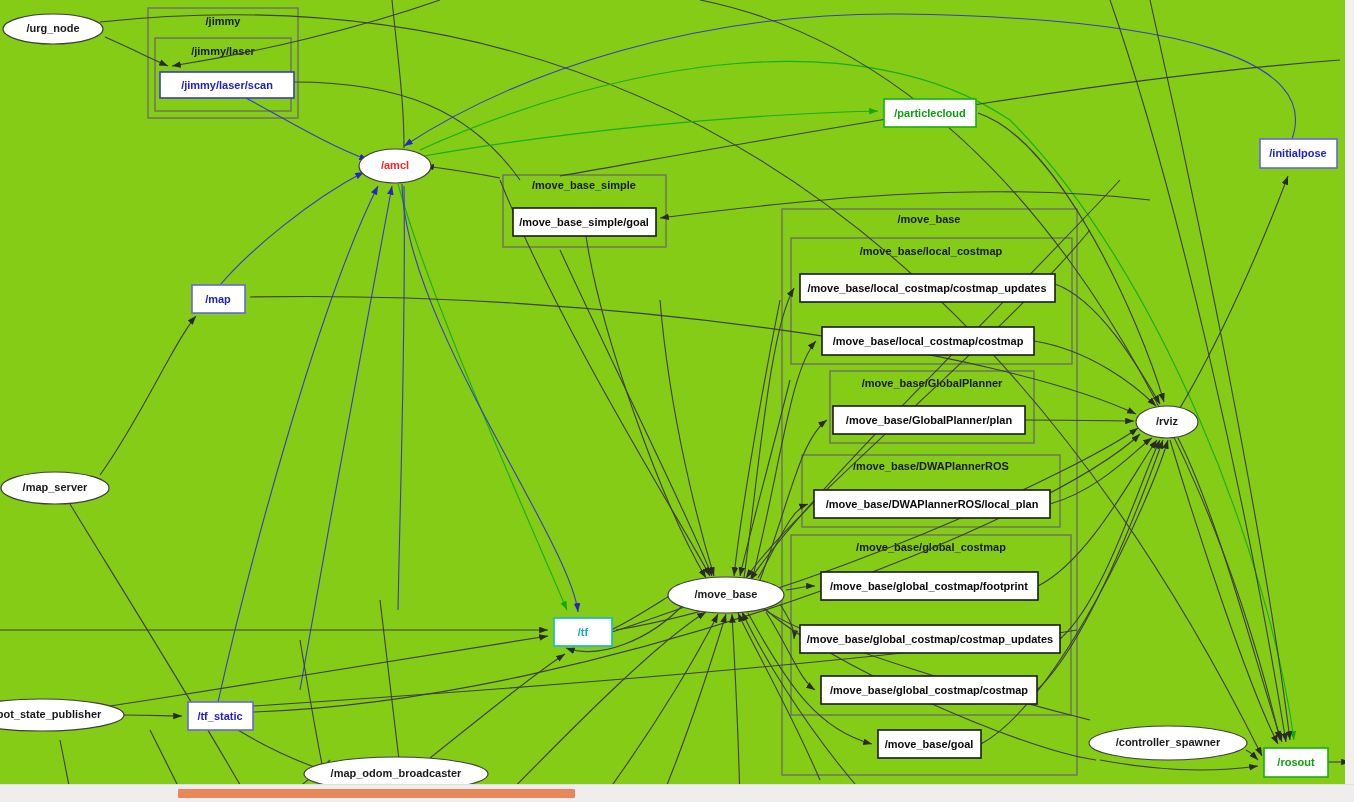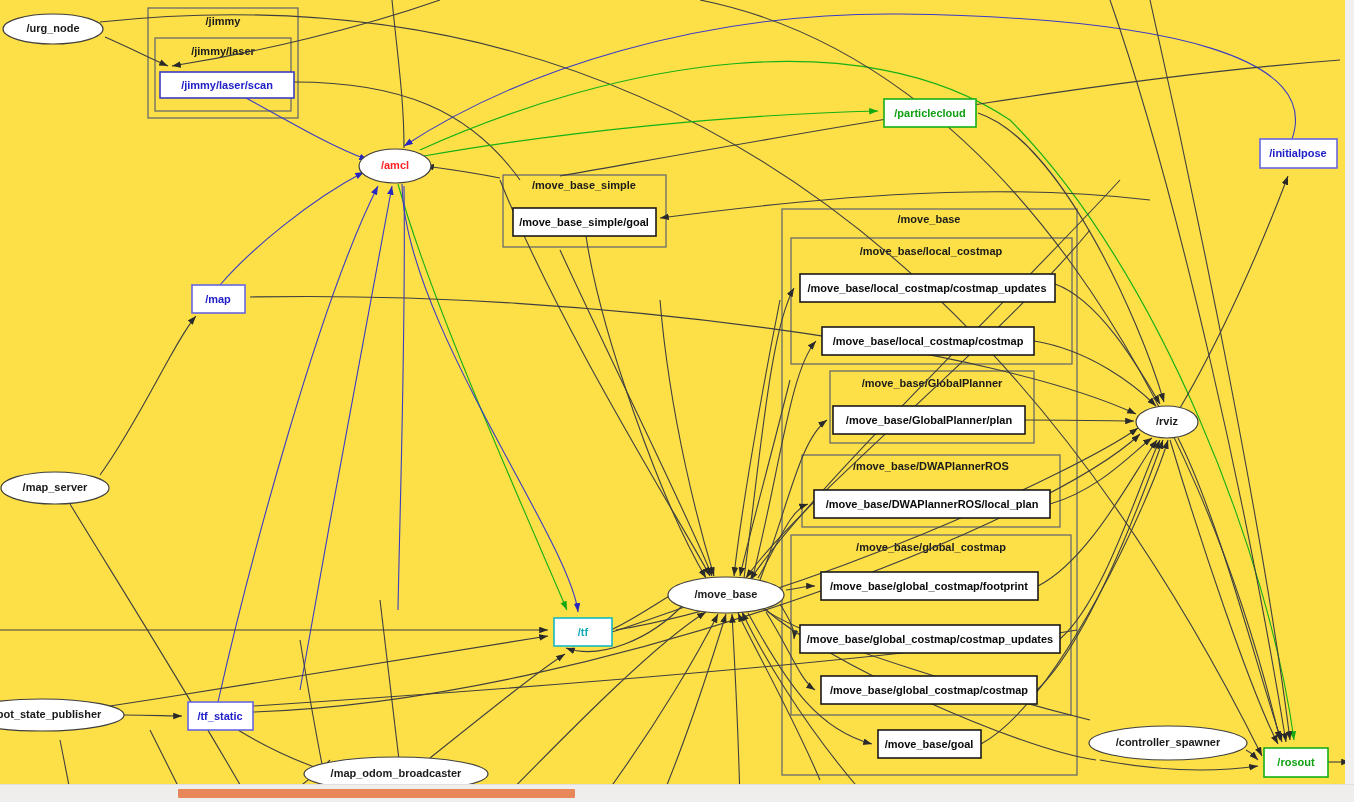--- a/index.html
+++ b/index.html
@@ -1,17 +1,17 @@
 <!DOCTYPE html>
 <html><head>
 <meta charset="utf-8">
 <style>
   html,body{margin:0;padding:0;background:#ffffff;}
   body{width:1354px;height:802px;overflow:hidden;font-family:"Liberation Sans",sans-serif;}
-  #stage{position:relative;width:1354px;height:802px;background:#fde047;overflow:hidden;text-decoration:underline;}
+  #stage{position:relative;width:1354px;height:802px;background:#84cc16;overflow:hidden;text-decoration:underline;}
   svg#graph{position:absolute;left:0;top:0;width:1354px;height:802px;display:block;}
   .nlabel{font-family:"Liberation Sans",sans-serif;font-weight:bold;font-size:11px;text-anchor:middle;dominant-baseline:middle;}
   .clabel{font-family:"Liberation Sans",sans-serif;font-weight:bold;font-size:11px;text-anchor:middle;dominant-baseline:middle;fill:#1a1a1a;}
   .edge{fill:none;stroke-width:1.1;}
   .edge.k{stroke:#3f3f3f;}
   .edge.b{stroke:#3b3bc4;}
   .edge.g{stroke:#16b016;}
   .box{fill:#ffffff;stroke-width:1.6;}
   .clusterbox{fill:none;stroke:#6b6b6b;stroke-width:1.3;}
   .ell{fill:#ffffff;stroke:#3f3f3f;stroke-width:1.2;}

